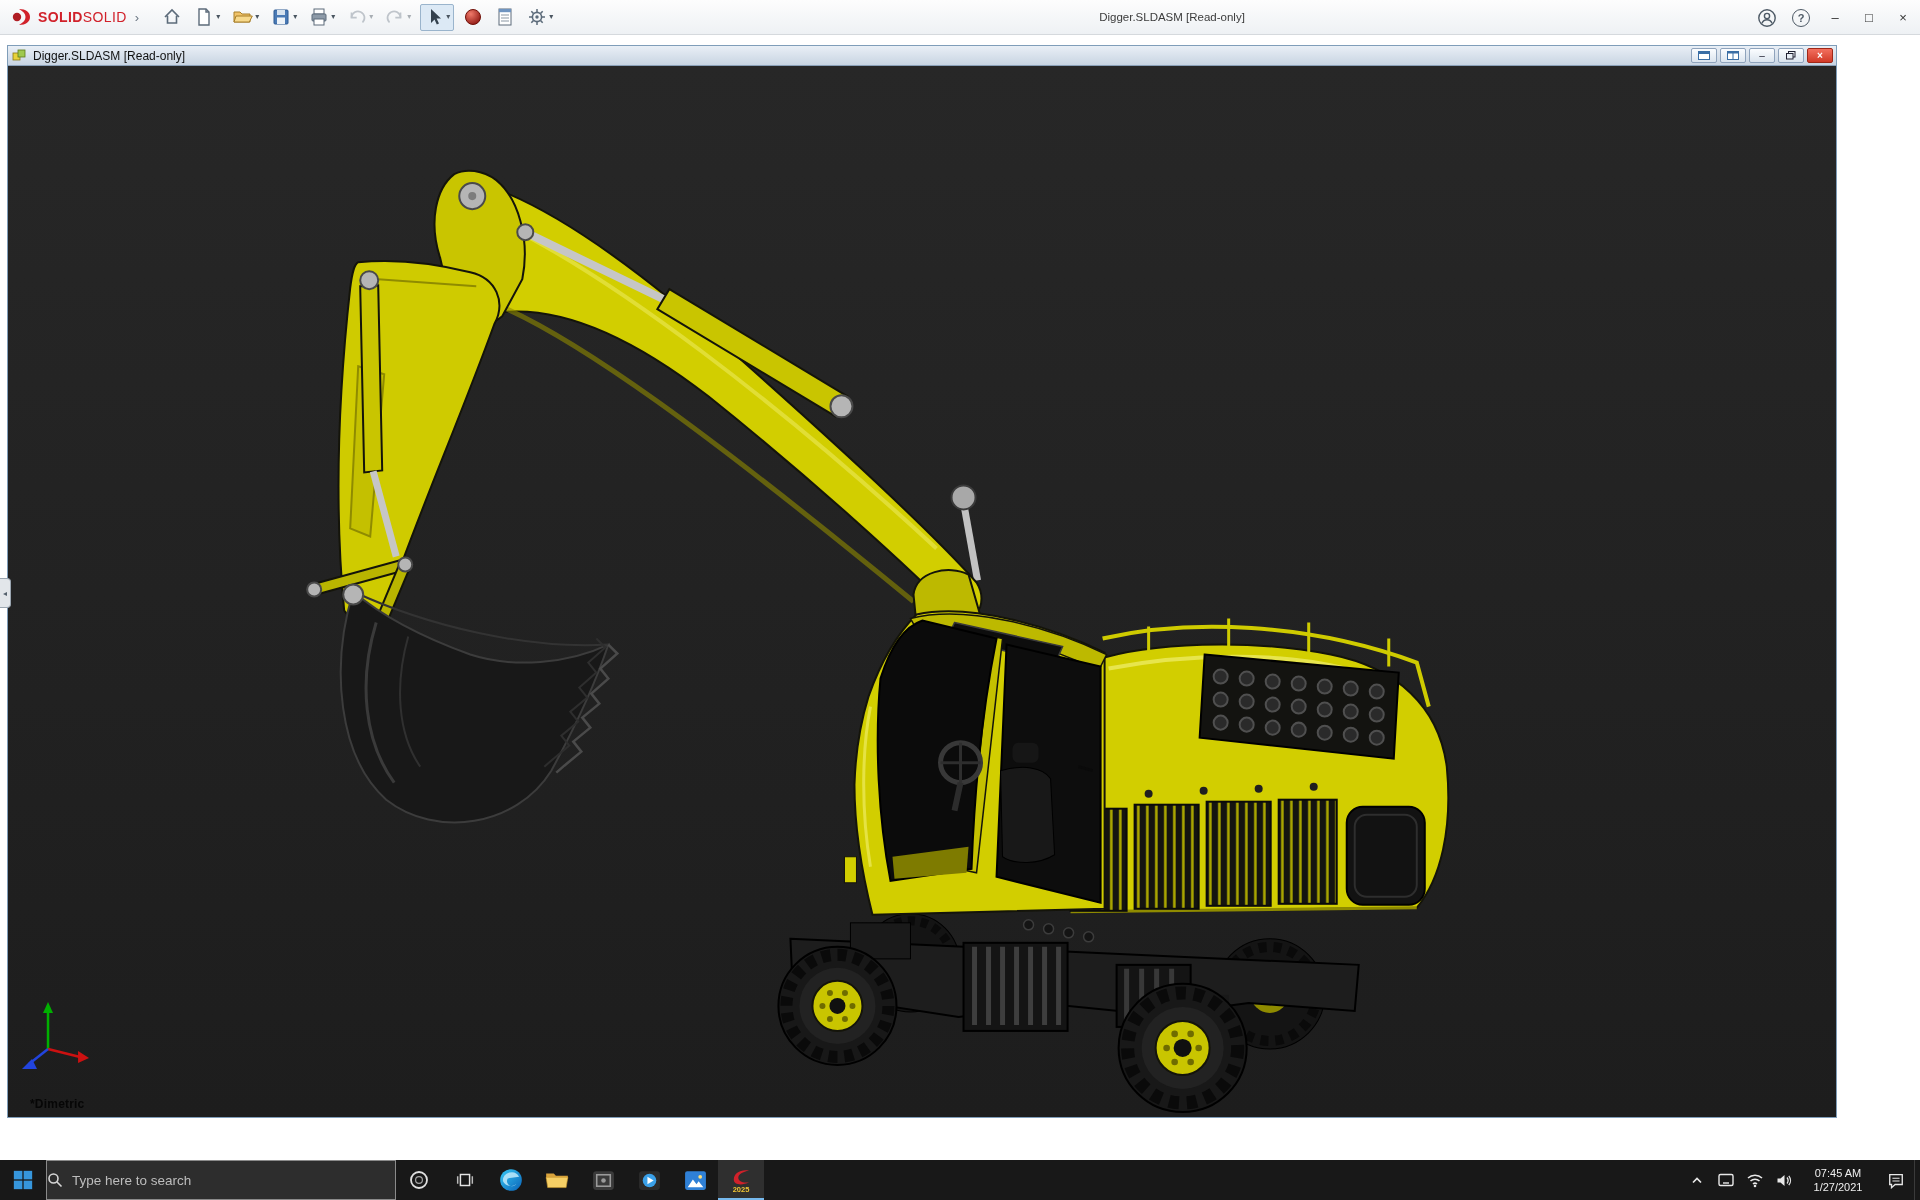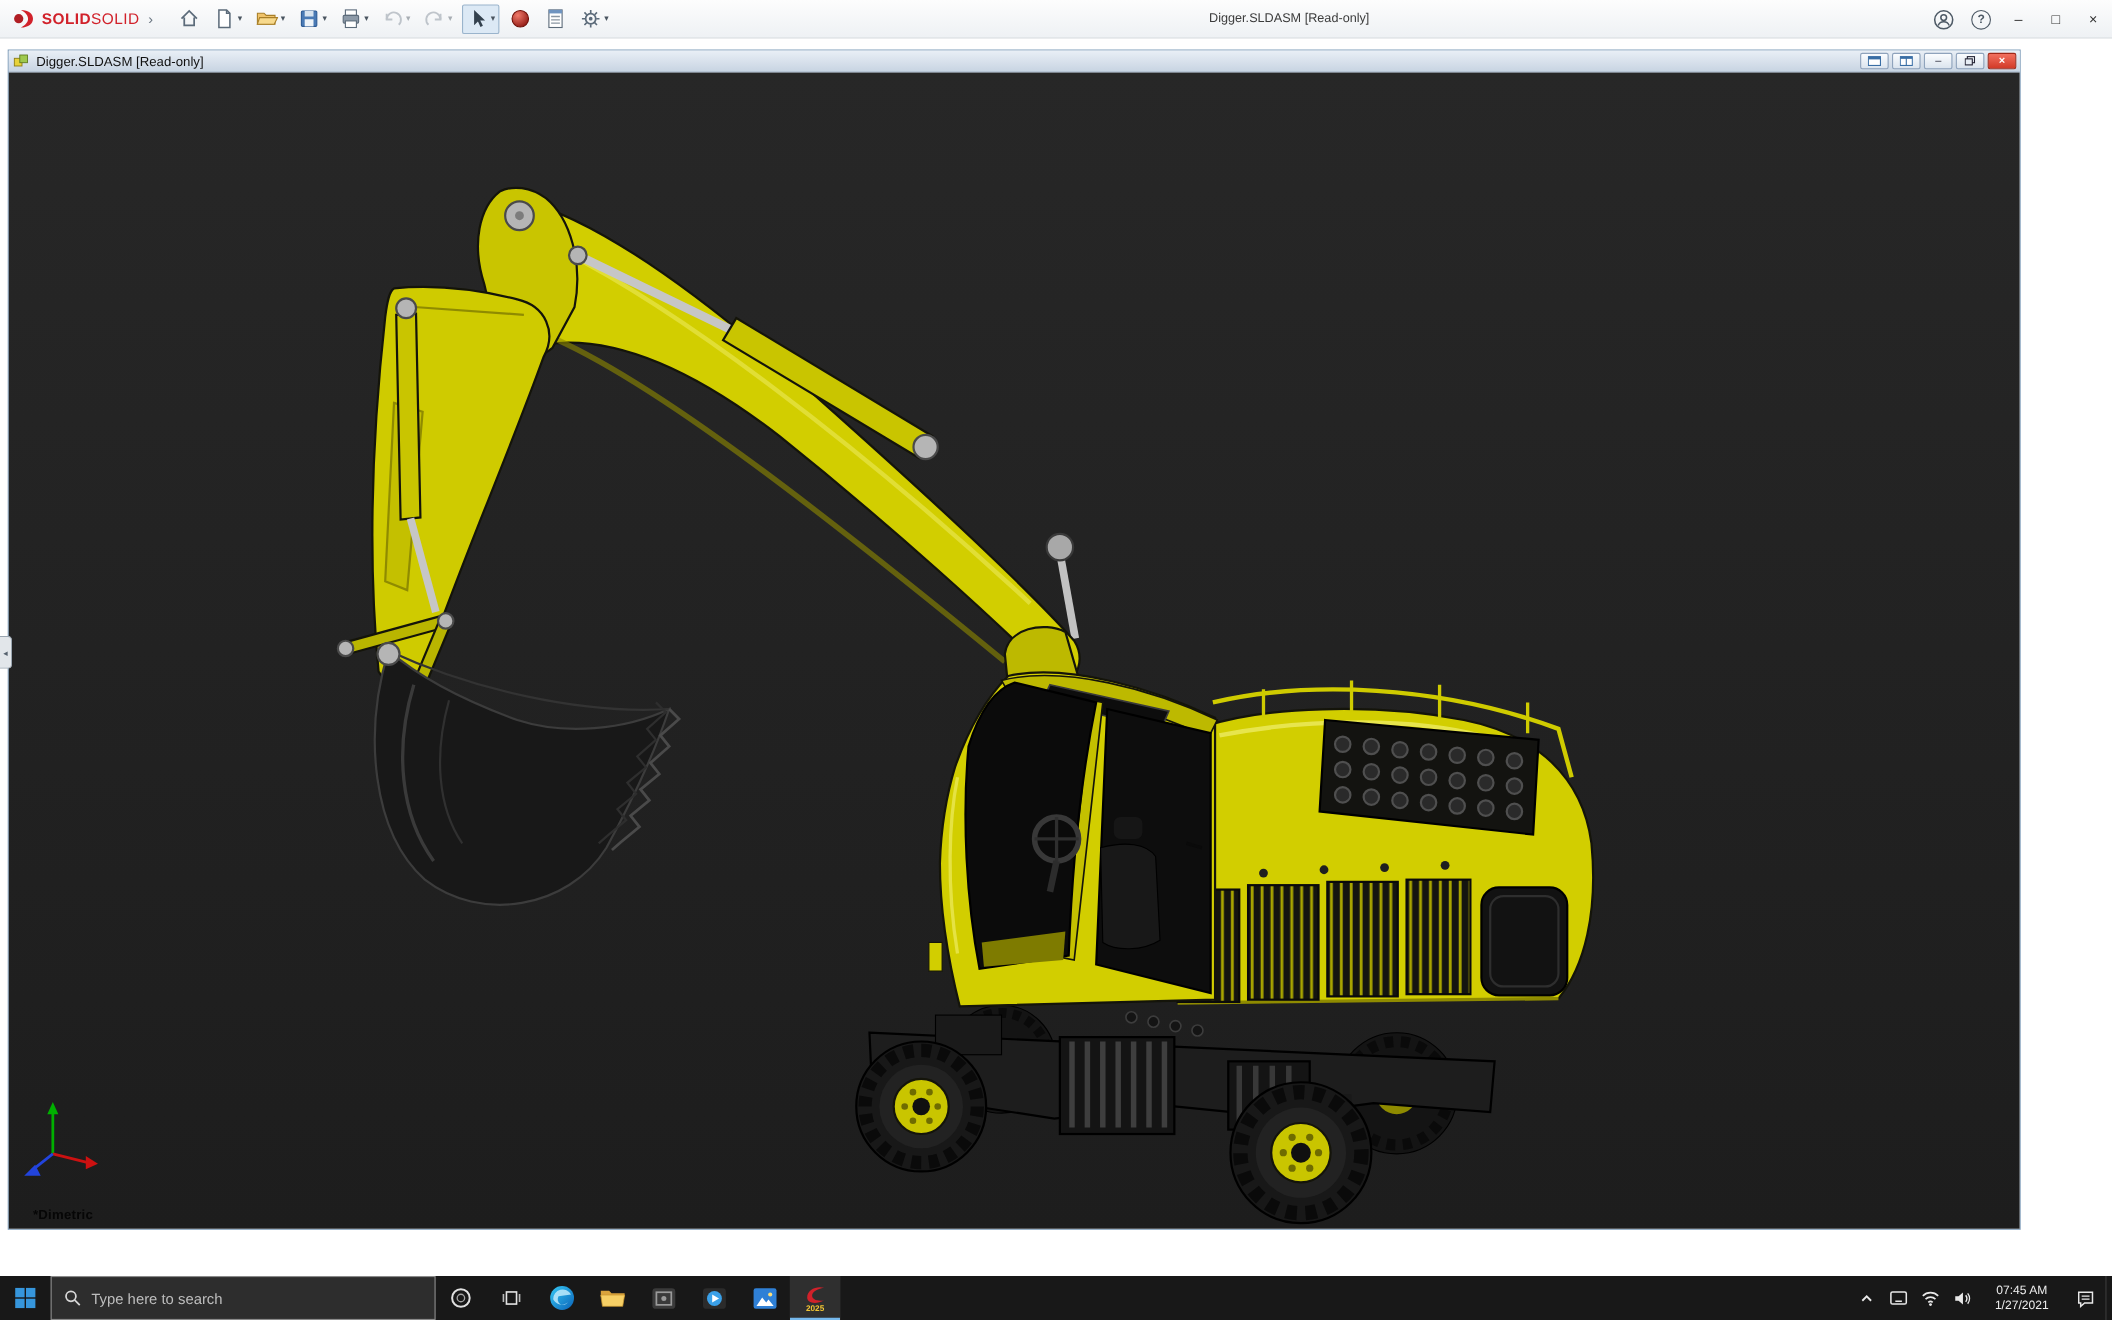--- a/index.html
+++ b/index.html
@@ -54,21 +54,21 @@
                border-radius:0 4px 4px 0; display:flex; align-items:center; justify-content:center;
                font-size:8px; color:#55616d; }
 
   
   .taskbar { position:absolute; left:0; top:1160px; width:1920px; height:40px;
              background:#181818; display:flex; align-items:center; z-index:40; }
   .tb-item { width:46px; height:40px; display:flex; flex-direction:column; align-items:center;
              justify-content:center; position:relative; }
   .tb-item.active { background:rgba(255,255,255,.10); box-shadow:inset 0 -2px 0 #76b9ed; }
   .search-box { width:350px; height:40px; background:#2d2d2d; border:1px solid #8a8a8a;
-                display:flex; align-items:center; gap:9px; padding-left:11px; }
+                display:flex; align-items:center; gap:9px; }
   .search-box input { flex:1; background:transparent; border:none; outline:none;
                       color:#d6d6d6; font-size:13.5px; font-family:"Liberation Sans",sans-serif; }
   .search-box input::placeholder { color:#bdbdbd; }
   .sw-badge { font-size:7.5px; font-weight:bold; color:#f0c434; line-height:1; margin-top:1px; }
   .tray { margin-left:auto; display:flex; align-items:center; }
   .tray-item { width:29px; height:40px; display:flex; align-items:center; justify-content:center; }
   .clock { width:80px; text-align:center; color:#eeeeee; font-size:11px; line-height:1.3; }
   .desktop-sliver { width:6px; height:40px; border-left:1px solid #3a3a3a; }
 </style>
 </head>

